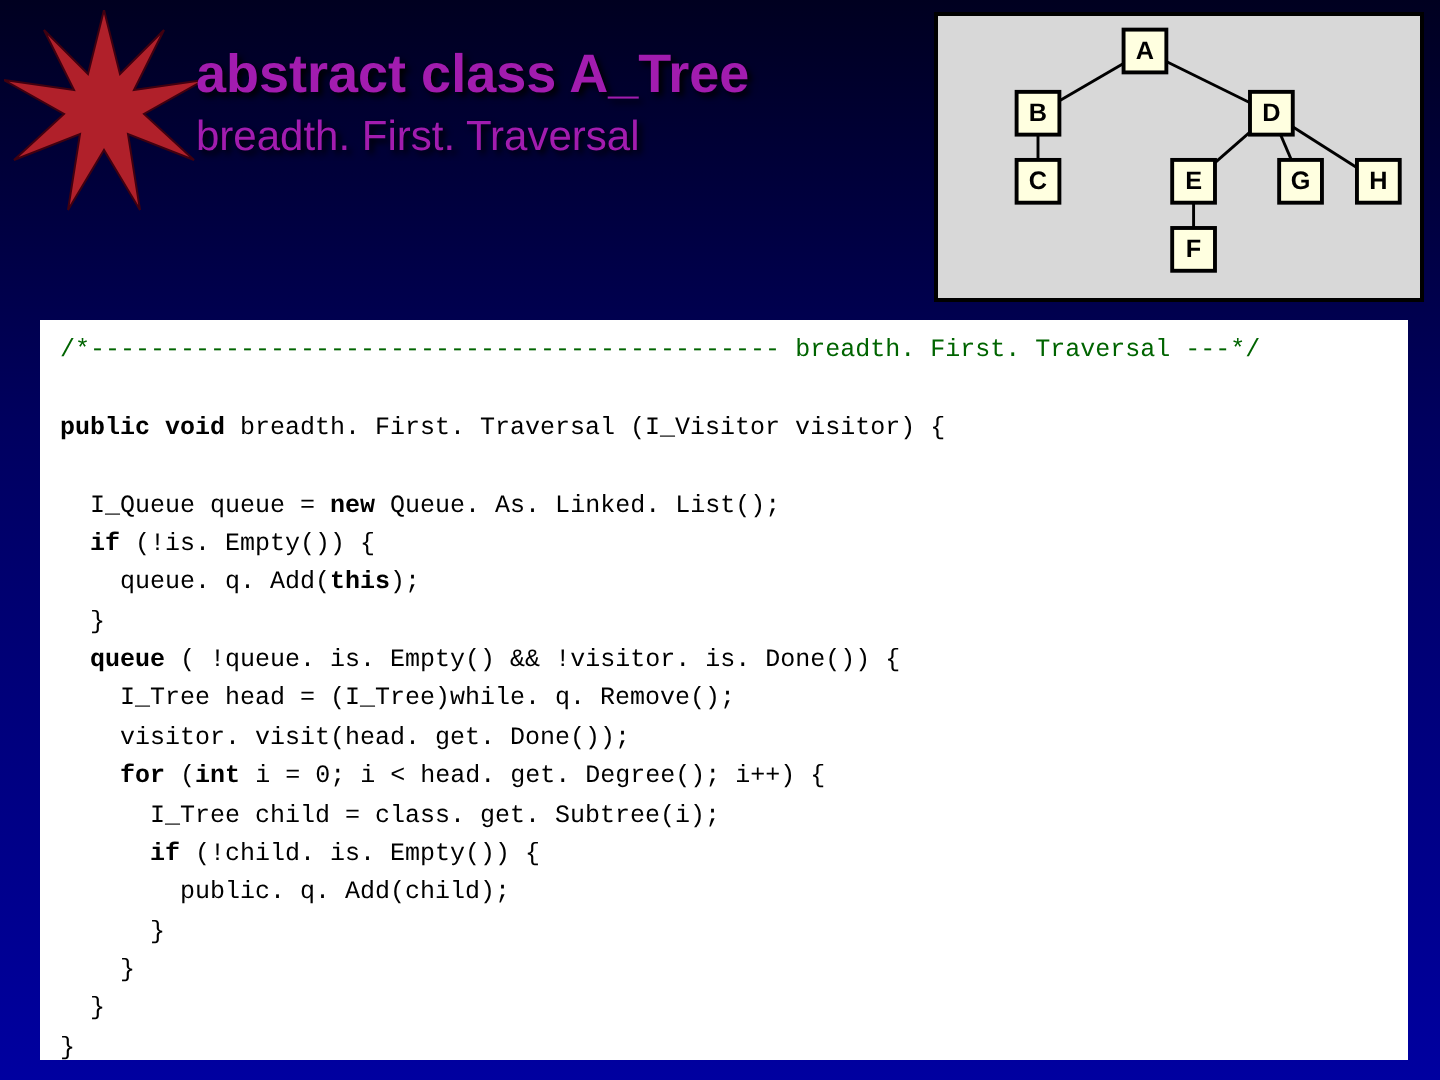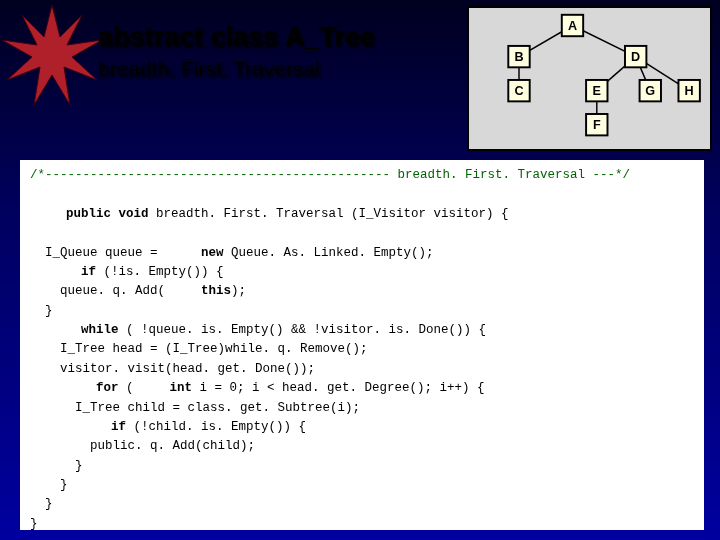--- a/index.html
+++ b/index.html
@@ -20,21 +20,21 @@
     height: 110px;
     z-index: 1;
   }
   .starburst svg { width: 100%; height: 100%; }
   .title-block {
     position: absolute;
     top: 22px;
     left: 98px;
     width: 360px;
     height: 90px;
-    color: #000000;
+    color: #a21caf;
     z-index: 2;
   }
   .title-main {
     font-size: 27px;
     font-weight: bold;
     text-shadow: 2px 2px 3px #000;
   }
   .title-sub {
     font-size: 21px;
     text-shadow: 2px 2px 3px #000;
@@ -61,21 +61,21 @@
     padding: 6px 10px;
     overflow: hidden;
   }
   .code-panel pre {
     margin: 0;
     font-family: "Courier New", monospace;
     font-size: 12.5px;
     line-height: 1.55;
     white-space: pre;
   }
-  .kw { font-weight: bold; margin-left: 36px; }
+  .kw { font-weight: bold; }
   .cmt { color: #006400; }
   .tree-node-label {
     font: bold 13px Arial, sans-serif;
     text-anchor: middle;
     dominant-baseline: central;
   }
 </style>
 </head>
 <body>
 
@@ -132,25 +132,25 @@
       <text x="130" y="120" class="tree-node-label">F</text>
     </g>
   </svg>
 </div>
 
 <div class="code-panel">
 <pre><span class="cmt"><span>/*---------------------------------------------- </span><span>breadth. First. Traversal</span><span> ---*/</span></span>
 
 <span class="kw">public void </span><span>breadth. First. Traversal</span><span> (I_Visitor visitor) {</span>
 
-<span>  I_Queue queue = </span><span class="kw">new</span><span> Queue. As. Linked. Empty();</span>
+<span>  I_Queue queue = </span><span class="kw">new</span><span> Queue. As. Linked. List();</span>
   <span class="kw">if</span><span> (!is. Empty()) {</span>
 <span>    queue. q. Add(</span><span class="kw">this</span><span>);</span>
 <span>  }</span>
-  <span class="kw">while</span><span> ( !queue. is. Empty() &amp;&amp; !visitor. is. Done()) {</span>
+  <span class="kw">queue</span><span> ( !queue. is. Empty() &amp;&amp; !visitor. is. Done()) {</span>
 <span>    I_Tree head = (I_Tree)while. q. Remove();</span>
 <span>    visitor. visit(head. get. Done());</span>
     <span class="kw">for</span><span> (</span><span class="kw">int</span><span> i = 0; i &lt; head. get. Degree(); i++) {</span>
 <span>      I_Tree child = class. get. Subtree(i);</span>
       <span class="kw">if</span><span> (!child. is. Empty()) {</span>
 <span>        public. q. Add(child);</span>
 <span>      }</span>
 <span>    }</span>
 <span>  }</span>
 <span>}</span>

